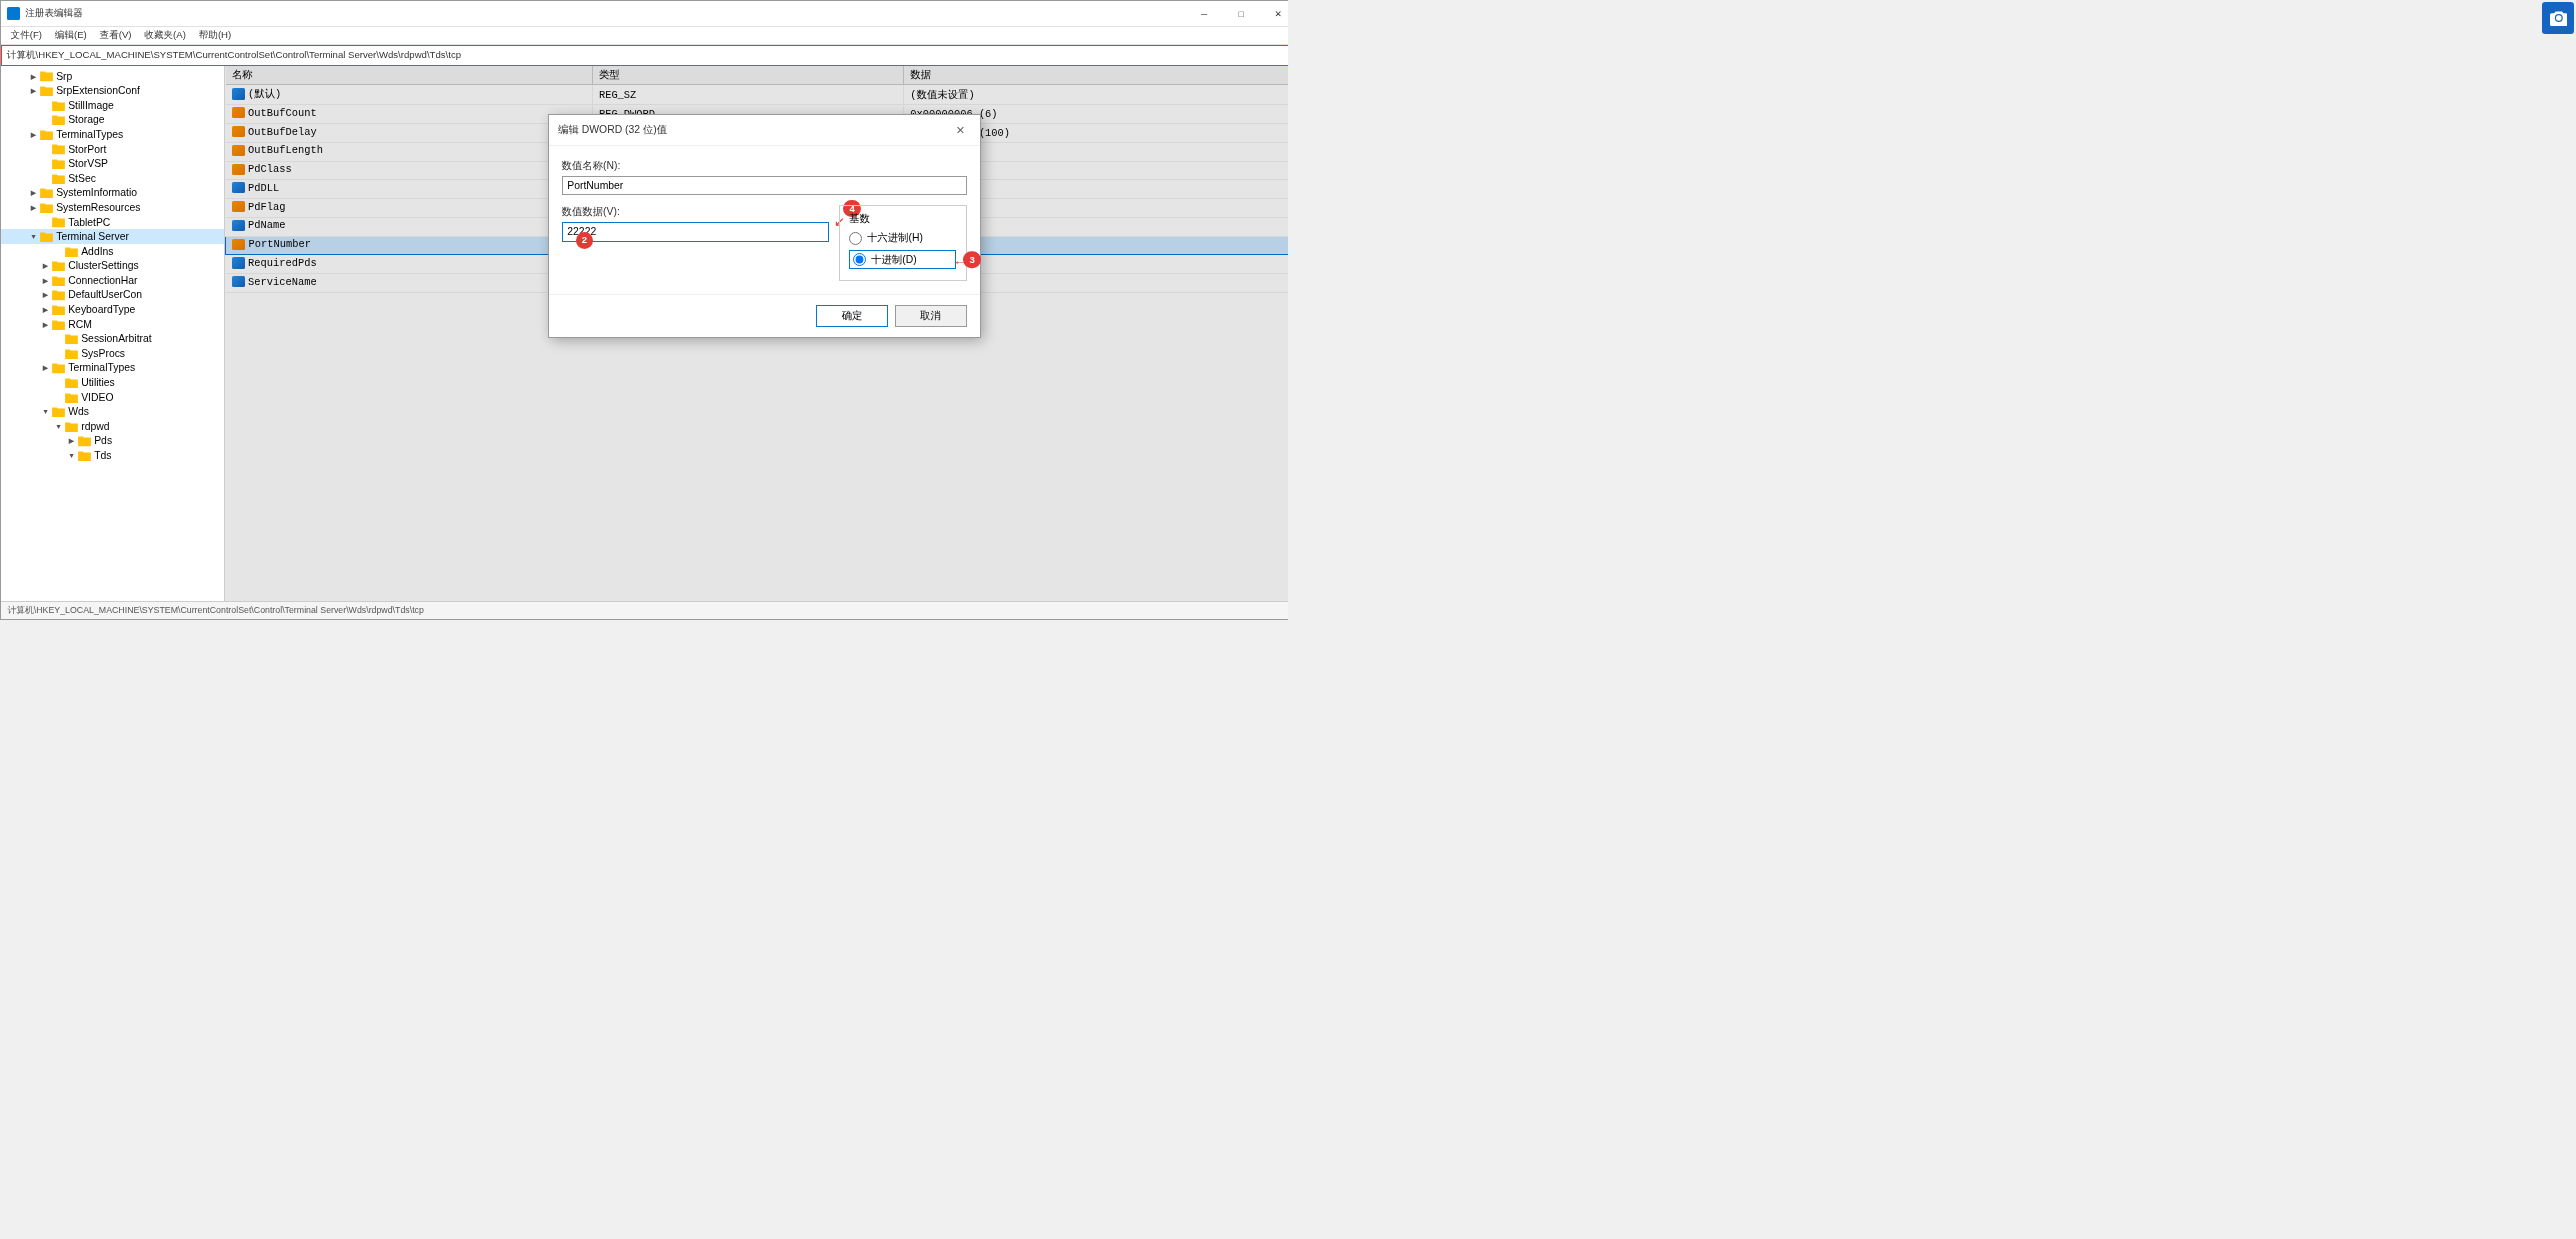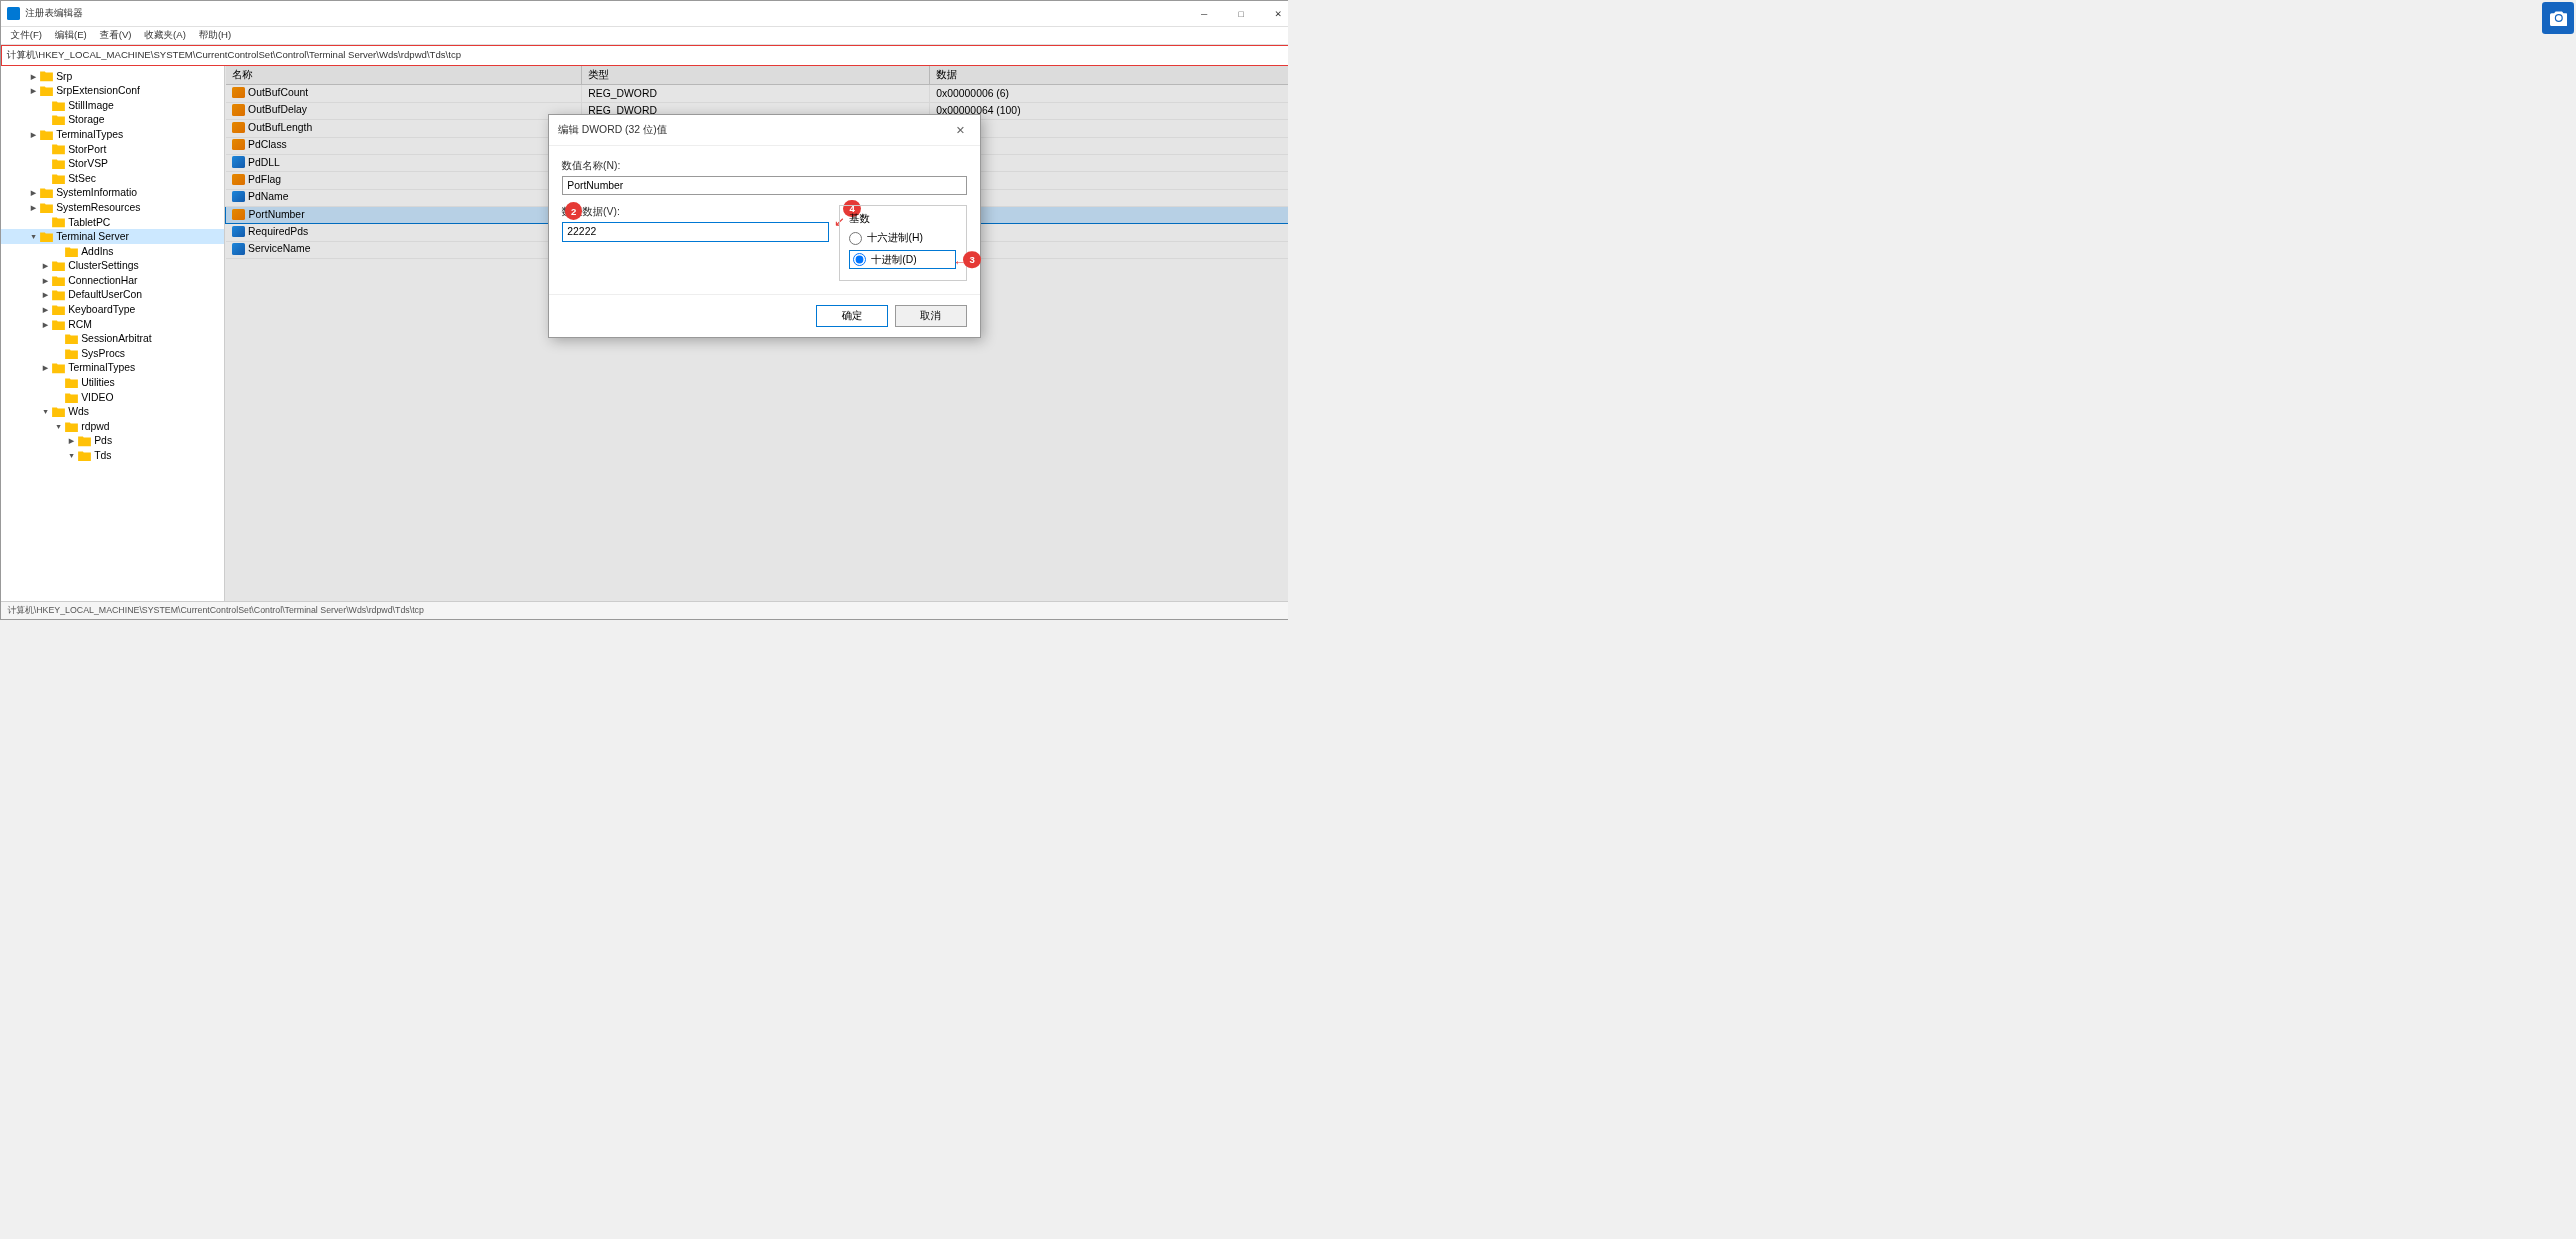--- a/index.html
+++ b/index.html
@@ -132,20 +132,21 @@
     }
     .registry-table {
       flex: 1;
       overflow-y: auto;
       background: #fff;
     }
     table {
       width: 100%;
       border-collapse: collapse;
       font-size: 10.4px;
+      font-family: Liberation Mono, monospace;
     }
     thead th {
       background: #f5f5f5;
       border-bottom: 0.8px solid #ccc;
       border-right: 0.8px solid #ccc;
       padding: 2.4px 6.4px;
       text-align: left;
       font-weight: normal;
       position: sticky;
       top: 0;
@@ -630,20 +631,27 @@
           <thead>
             <tr>
               <th>名称</th>
               <th>类型</th>
               <th>数据</th>
             </tr>
           </thead>
           <tbody>
             <tr>
               <td>
+                <span class="reg-icon"><span class="sz-icon"></span>(默认)</span>
+              </td>
+              <td>REG_SZ</td>
+              <td>(数值未设置)</td>
+            </tr>
+            <tr>
+              <td>
                 <span class="reg-icon"><span class="dword-icon"></span>OutBufCount</span>
               </td>
               <td>REG_DWORD</td>
               <td>0x00000006 (6)</td>
             </tr>
             <tr>
               <td>
                 <span class="reg-icon"><span class="dword-icon"></span>OutBufDelay</span>
               </td>
               <td>REG_DWORD</td>

